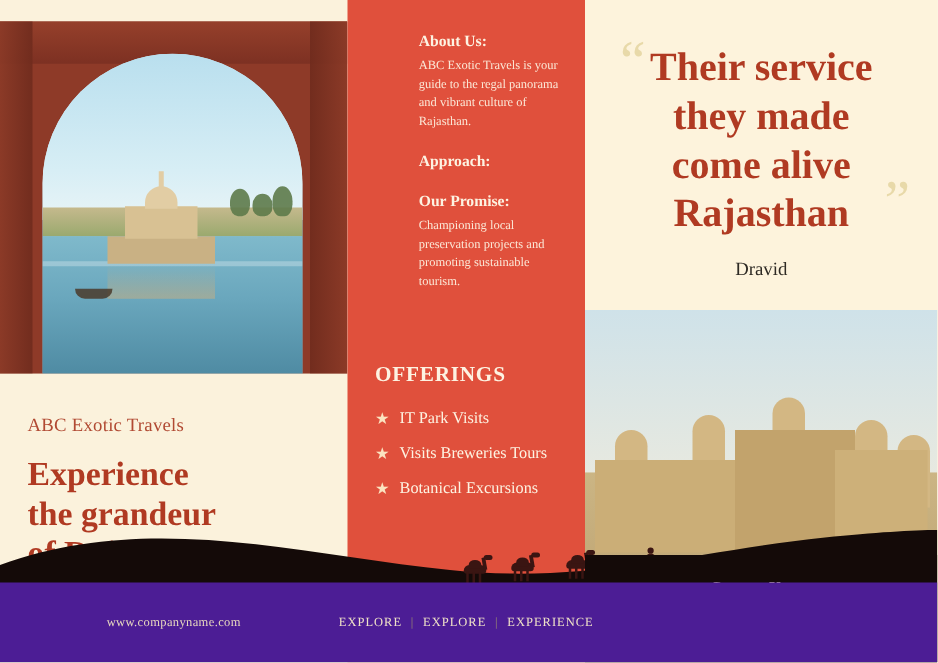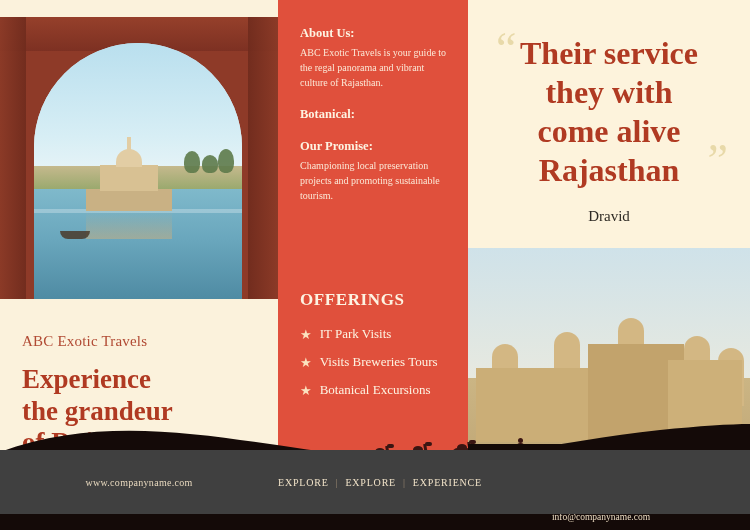--- a/index.html
+++ b/index.html
@@ -94,20 +94,21 @@
     color: #b03a22;
     font-weight: 700;
   }
 
   
   .panel-mid {
     position: absolute;
     left: 278px; top: 0;
     width: 190px; height: 530px;
     background: #e0503c;
+    padding-left: 35px;
   }
   .mid-inner { padding: 26px 18px 0 22px; color: #fdf3e2; }
   .blk { margin-bottom: 17px; }
   .blk h3 {
     font-size: 12.5px;
     font-weight: 700;
     color: #fdf3e2;
     margin-bottom: 4px;
   }
   .blk p {
@@ -216,42 +217,42 @@
   .camel .l3 { position:absolute; left:15px; top:12px; width:2px; height:9px; background:#3a1512;}
   .person { position:absolute; width:9px; height:24px; }
   .person .h { position:absolute; left:2px; top:0; width:5px; height:5px; background:#3a1512; border-radius:50%;}
   .person .b { position:absolute; left:1px; top:5px; width:7px; height:12px; background:#3a1512; border-radius:3px;}
   .person .lg1{ position:absolute; left:2px; top:16px; width:2px; height:8px; background:#3a1512;}
   .person .lg2{ position:absolute; left:5px; top:16px; width:2px; height:8px; background:#3a1512;}
 
   
   .footer {
     position: absolute;
-    left: 0; bottom: 16px;
+    left: 0; bottom: 0;
     width: 750px; height: 64px;
-    background: #404040;
+    background: #4c1d95;
     color: #f5e7cf;
     display: flex;
     align-items: center;
   }
   .footer-web {
     width: 278px;
     text-align: center;
     font-size: 10px;
     color: #e8d9bf;
     letter-spacing: .3px;
   }
   .footer-nav {
     width: 190px;
     text-align: center;
     font-size: 10px;
     letter-spacing: .8px;
     color: #f0e2c8;
     display: flex;
-    justify-content: flex-start;
+    justify-content: center;
     gap: 7px;
   }
   .footer-nav .sep { color: #9a8a72; }
   .contact {
     position: absolute;
     right: 14px; bottom: 6px;
     width: 270px;
     text-align: center;
     color: #f5e7cf;
   }
@@ -308,21 +309,21 @@
 
   <div class="panel-mid">
     <div class="mid-inner">
 
       <div class="blk">
         <h3>About Us:</h3>
         <p>ABC Exotic Travels is your guide to the regal panorama and vibrant culture of Rajasthan.</p>
       </div>
 
       <div class="blk">
-        <h3>Botanical:</h3>
+        <h3>Approach:</h3>
       </div>
 
       <div class="blk">
         <h3>Our Promise:</h3>
         <p>Championing local preservation projects and promoting sustainable tourism.</p>
       </div>
     </div>
 
     <div class="offerings">
       <div class="offer-title">OFFERINGS</div>
@@ -342,21 +343,21 @@
     </div>
   </div>
 
   <div class="panel-right">
 
     <div class="quote-wrap">
       <span class="qmark left">“</span>
       <span class="qmark right">”</span>
       <div class="quote-text">
         <div>Their service</div>
-        <div>they with</div>
+        <div>they made</div>
         <div>come alive</div>
         <div>Rajasthan</div>
       </div>
       <div class="quote-author">Dravid</div>
     </div>
 
     <div class="fort">
       <div class="f-sky"></div>
       <div class="f-ground"></div>
       <div class="tower tw1"></div>

